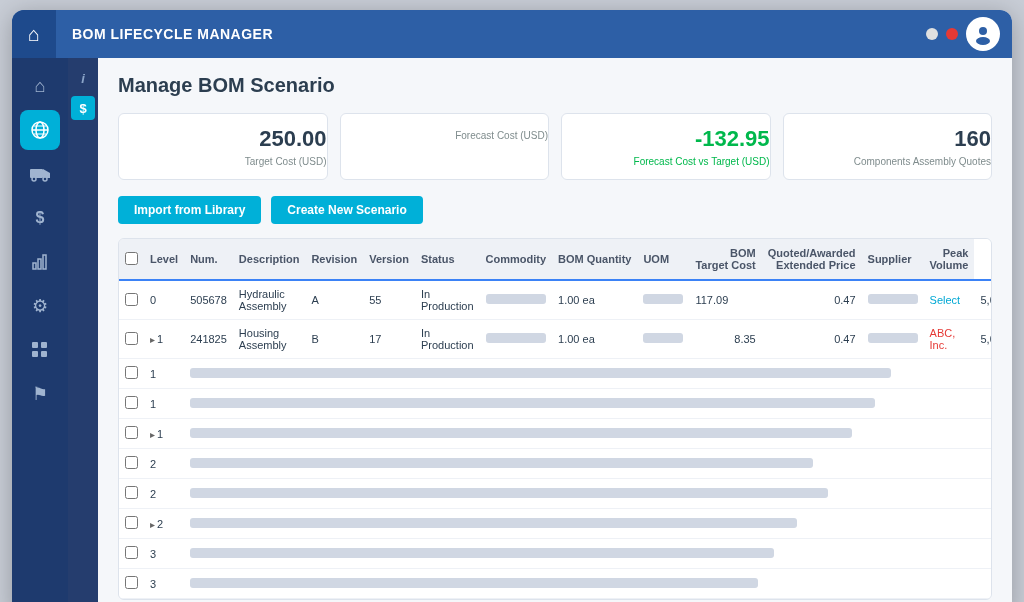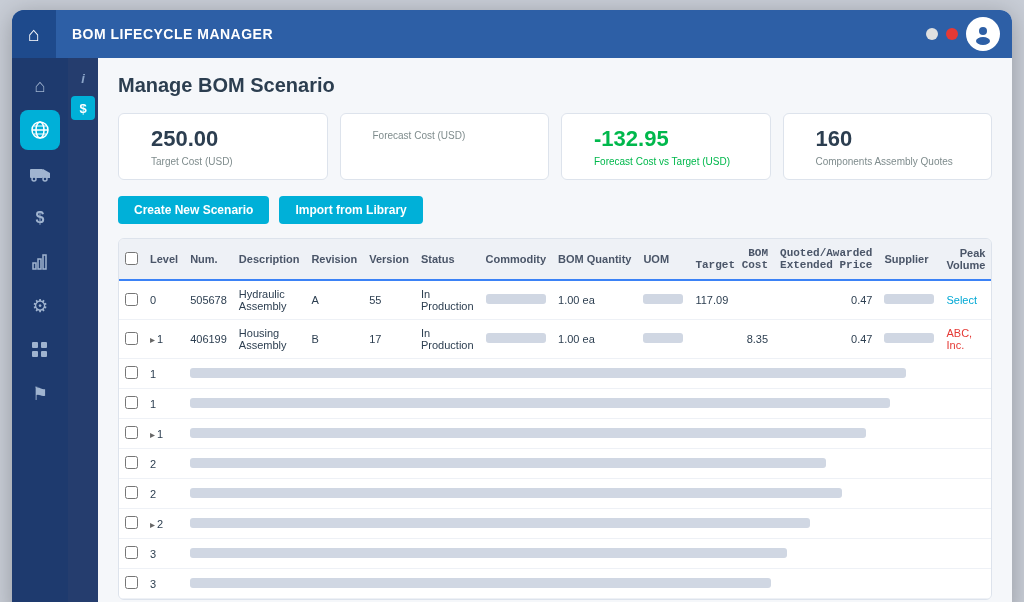--- a/index.html
+++ b/index.html
@@ -142,22 +142,22 @@
     .kpi-row {
       display: flex;
       gap: 12px;
       margin-bottom: 16px;
     }
     .kpi-card {
       background: #fff;
       border: 1px solid #dde3ec;
       border-radius: 6px;
       flex: 1;
-      padding: 12px 32px;
-      text-align: left;
+      padding: 12px 0;
+      text-align: right;
     }
     .kpi-value {
       font-size: 22px;
       font-weight: bold;
       color: #2c3e50;
     }
     .kpi-value.negative { color: #00b84c; }
     .kpi-label {
       font-size: 10px;
       color: #7f8c8d;
@@ -197,21 +197,21 @@
       background: #eef1f6;
       border-bottom: 2px solid #3b82f6;
     }
     thead th {
       padding: 8px 6px;
       text-align: left;
       color: #4a5568;
       font-weight: 600;
       white-space: nowrap;
     }
-    thead th.center { text-align: center; font-family: Liberation Mono, monospace; }
+    thead th.center { text-align: center; }
     tbody tr {
       border-bottom: 1px solid #eef1f6;
     }
     tbody td {
       padding: 7px 6px;
       color: #2c3e50;
       vertical-align: middle;
     }
     .placeholder-bar {
       height: 10px;
@@ -317,22 +317,22 @@
           <div class="kpi-value negative">-132.95</div>
           <div class="kpi-label" style="color:#00b84c;">Forecast Cost vs Target (USD)</div>
         </div>
         <div class="kpi-card">
           <div class="kpi-value">160</div>
           <div class="kpi-label">Components Assembly Quotes</div>
         </div>
       </div>
 
       <div class="action-row">
+        <button class="btn-primary">Import from Library</button>
         <button class="btn-primary">Create New Scenario</button>
-        <button class="btn-primary">Import from Library</button>
       </div>
 
       <div class="bom-table-wrap">
         <table>
           <thead>
             <tr>
               <th style="width:24px;">
                 <input type="checkbox" style="">
               </th>
               <th>Level</th>
@@ -366,21 +366,21 @@
               <td style="">117.09</td>
               <td style="text-align:right;">0.47</td>
               <td><span class="placeholder-bar" style="width:50px;"></span></td>
               <td><a class="link-text" style="color: rgb(0, 168, 212);">Select</a></td>
               <td style="text-align:right;">5,000</td>
             </tr>
 
             <tr>
               <td><input type="checkbox" style=""></td>
               <td><span class="expand-icon">▸</span>1</td>
-              <td>406199</td>
+              <td>241825</td>
               <td>Housing Assembly</td>
               <td>B</td>
               <td>17</td>
               <td>In Production</td>
               <td><span class="placeholder-bar" style="width:60px;"></span></td>
               <td>1.00 ea</td>
               <td><span class="placeholder-bar" style="width:40px;"></span></td>
               <td style="text-align:right;">8.35</td>
               <td style="text-align:right;">0.47</td>
               <td><span class="placeholder-bar" style="width:50px;"></span></td>

